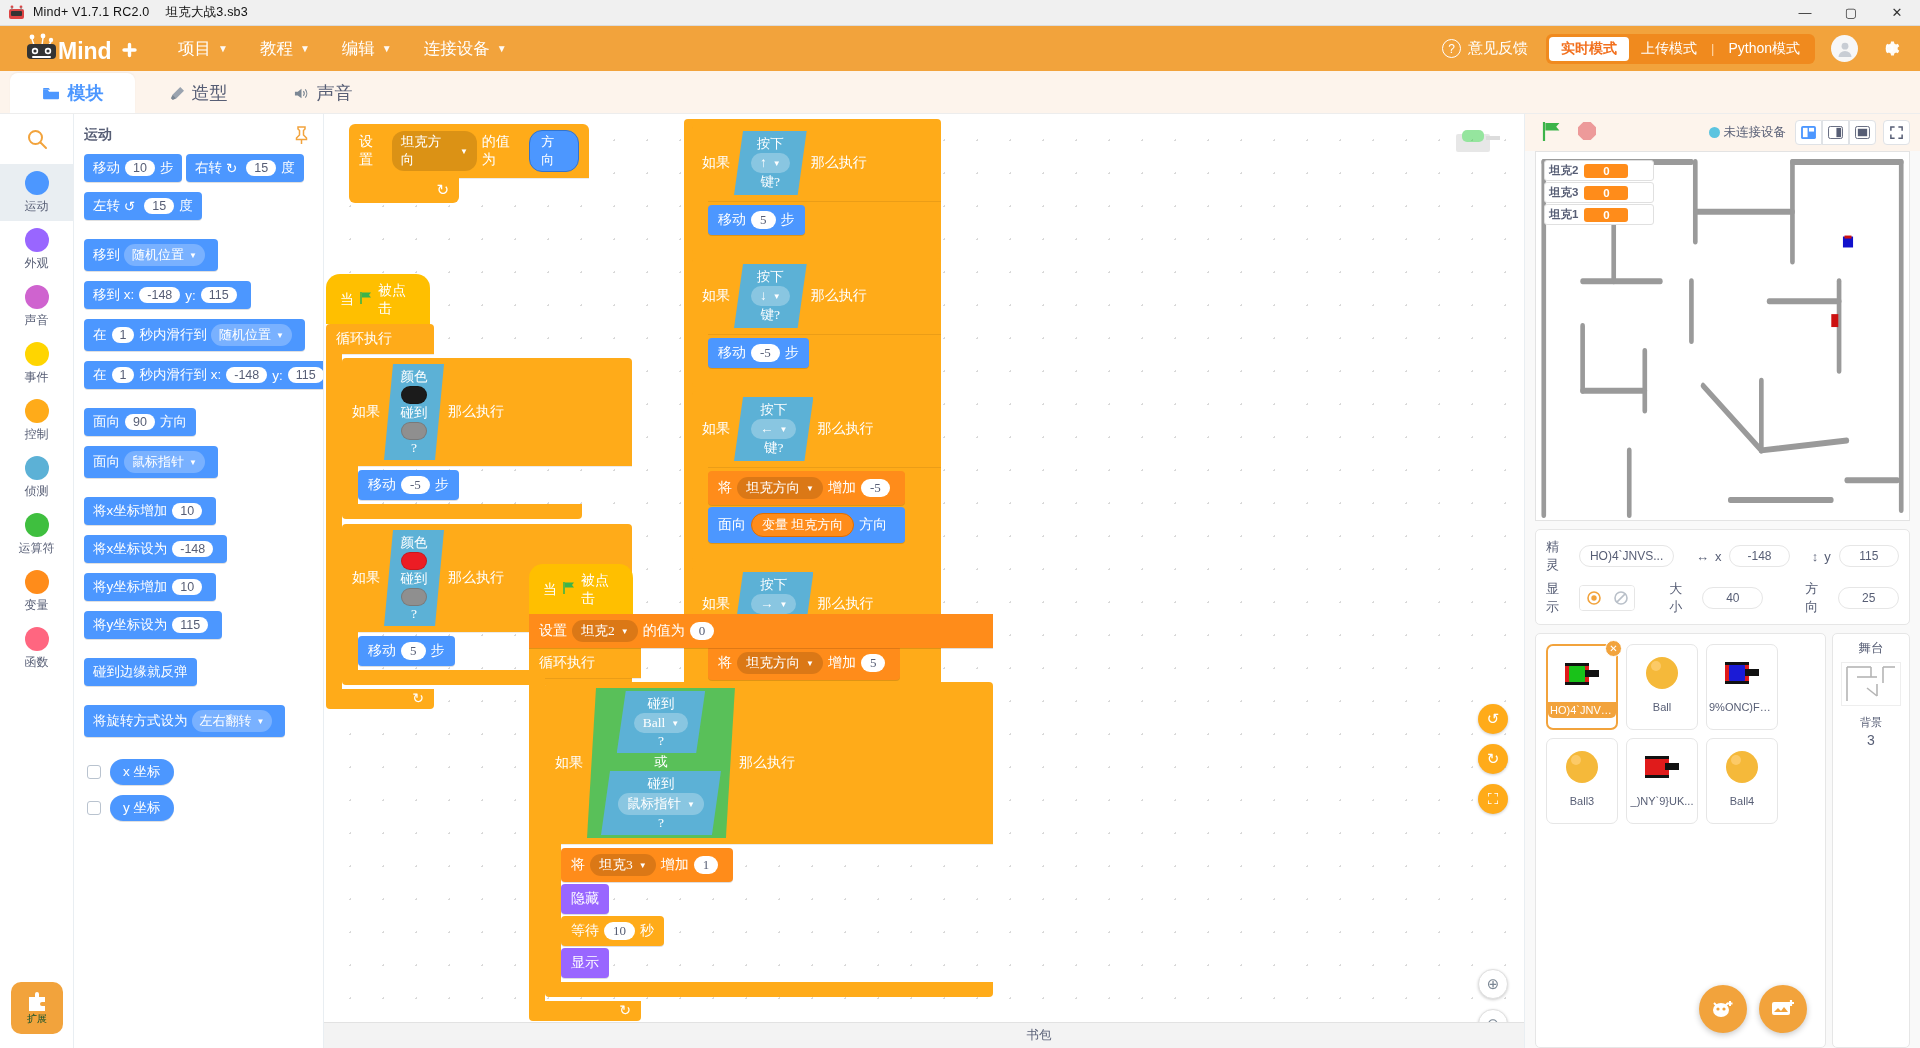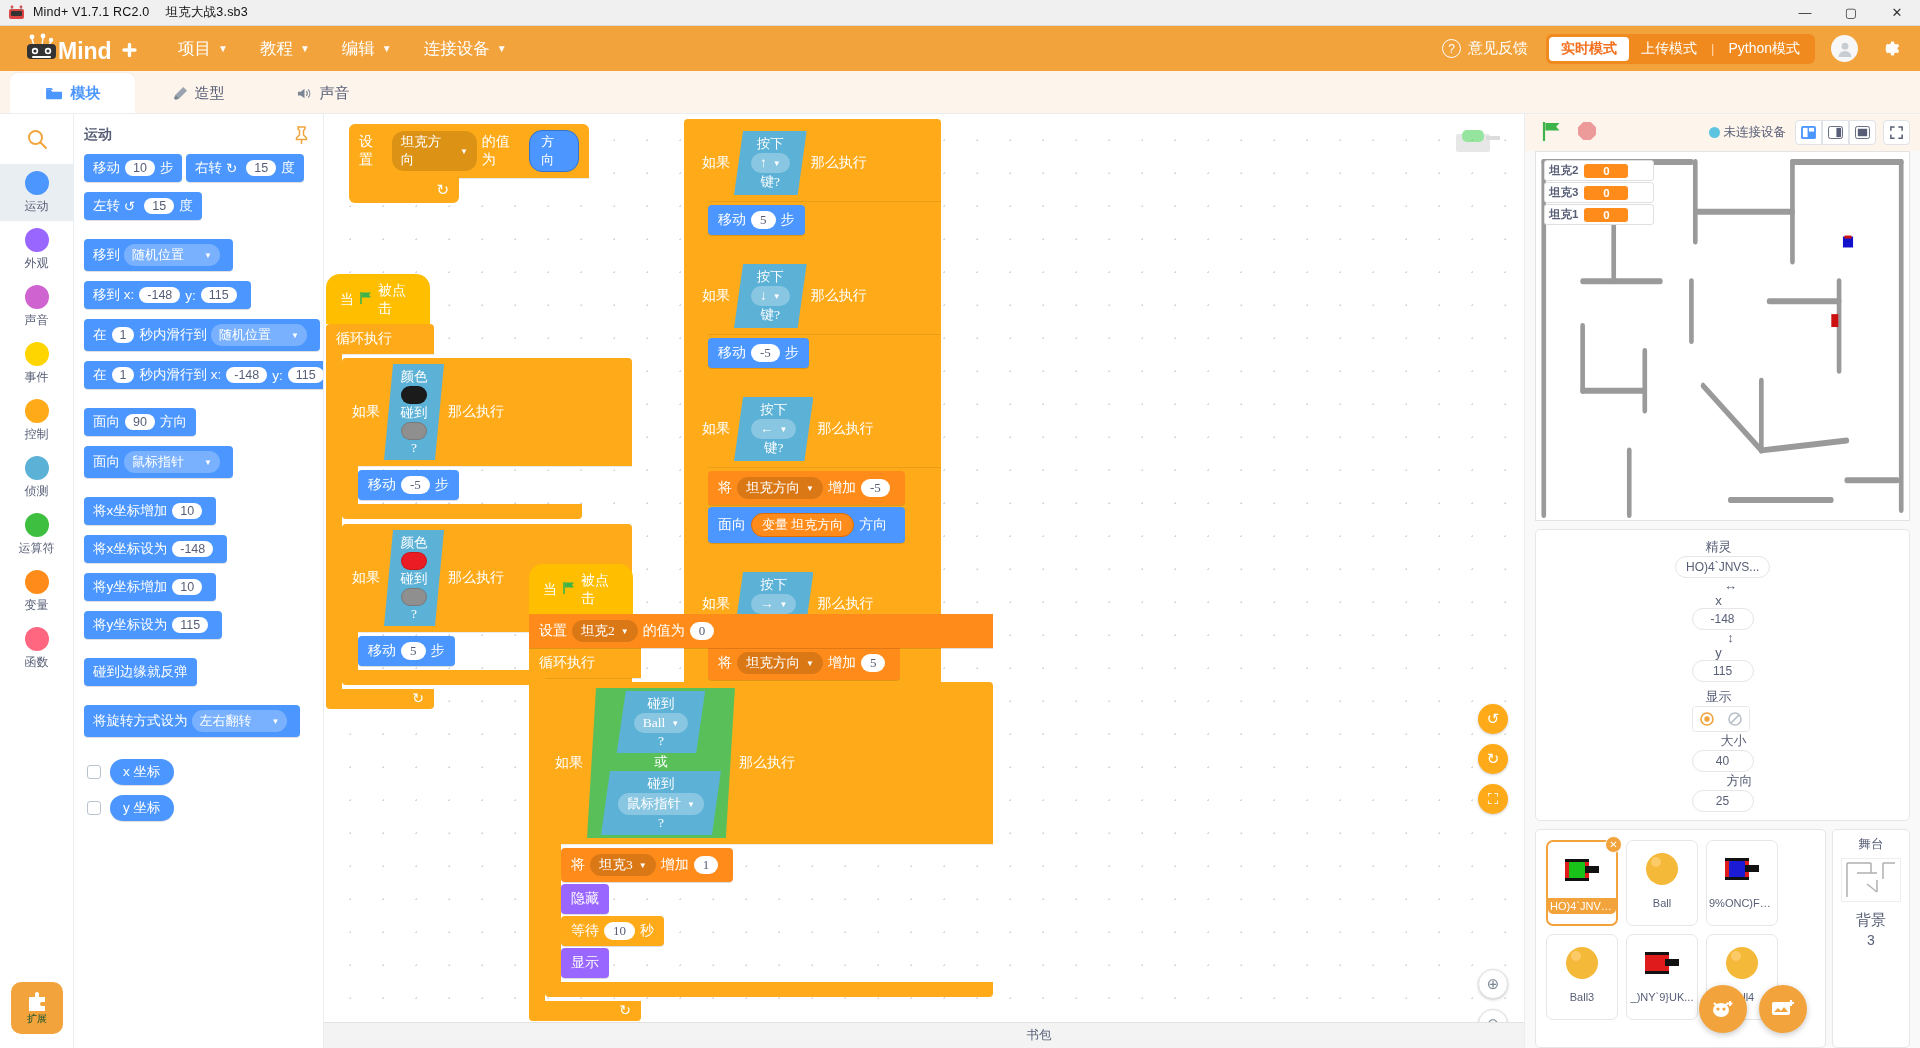--- a/index.html
+++ b/index.html
@@ -29,21 +29,21 @@
   .feedback .qmark{width:19px;height:19px;border:1.6px solid #fff;border-radius:50%;display:inline-flex;align-items:center;justify-content:center;font-size:12px;margin-right:7px;}
   .modes{display:flex;align-items:center;background:#f08a1e;border-radius:6px;height:30px;padding:3px;margin-right:16px;}
   .mode{font-size:14px;color:#fff;padding:0 12px;height:24px;display:flex;align-items:center;border-radius:4px;cursor:pointer;white-space:nowrap;}
   .mode.active{background:#fff;color:#f2701e;font-weight:bold;}
   .mode-sep{color:#ffd9ab;padding:0 2px;}
   .avatar-btn{width:27px;height:27px;border-radius:50%;background:#f7f7f7;display:flex;align-items:center;justify-content:center;margin-right:16px;cursor:pointer;}
   .gear-btn{width:30px;height:30px;display:flex;align-items:center;justify-content:center;cursor:pointer;margin-right:4px;}
 
   
   .tabrow{height:43px;background:#fdf4ec;display:flex;align-items:flex-end;border-bottom:1px solid #ededed;position:relative;}
-  .tab{height:40px;min-width:125px;display:flex;align-items:center;justify-content:center;font-size:15px;color:#575e75;
+  .tab{height:40px;min-width:125px;display:flex;align-items:center;justify-content:center;font-size:18px;color:#575e75;
        border-radius:8px 8px 0 0;cursor:pointer;padding:0 16px;}
   .tab.active{background:#fff;color:#4c97ff;font-weight:600;box-shadow:0 -1px 2px rgba(0,0,0,.04);}
   .tab .ti{margin-right:7px;display:flex;align-items:center;}
   .tab:first-child{margin-left:10px;}
 
   
   .main{display:flex;height:calc(1048px - 26px - 45px - 43px);}
   
   .cats{width:74px;background:#fff;border-right:1px solid #e9eef2;display:flex;flex-direction:column;align-items:center;position:relative;}
   .cat-search{height:50px;display:flex;align-items:center;justify-content:center;width:100%;}
@@ -54,21 +54,21 @@
   .ext-btn{position:absolute;bottom:14px;left:11px;width:52px;height:52px;border-radius:10px;background:#f2a33c;display:flex;align-items:center;justify-content:center;color:#14532d;flex-direction:column;cursor:pointer;font-family:Liberation Serif, serif;}
   .ext-btn .et{font-size:10px;margin-top:1px;}
 
   
   .palette{width:250px;background:#fff;border-right:1px solid #e9eef2;position:relative;overflow:hidden;padding:12px 0 0 10px;}
   .pal-head{font-size:14px;color:#575e75;font-weight:bold;margin-bottom:10px;display:flex;align-items:center;}
   .pin{position:absolute;right:14px;top:12px;color:#f2a33c;font-size:17px;cursor:pointer;}
   .blk{display:inline-flex;align-items:center;background:#4c97ff;color:#fff;border-radius:4px;padding:5px 9px;margin-bottom:10px;
        font-size:13.5px;box-shadow:0 1px 0 rgba(0,0,0,.12);white-space:nowrap;cursor:grab;}
   .blk .oval{background:#fff;color:#575e75;border-radius:11px;padding:1px 8px;margin:0 5px;font-size:12.5px;min-width:16px;text-align:center;display:inline-block;}
-  .blk .drop{background:rgba(255,255,255,.25);border-radius:11px;padding:2px 8px;margin:0 4px;font-size:13px;display:inline-flex;align-items:center;gap:15px;}
+  .blk .drop{background:rgba(255,255,255,.25);border-radius:11px;padding:2px 8px;margin:0 4px;font-size:13px;display:inline-flex;align-items:center;}
   .blk .drop .dc{margin-left:5px;font-size:8px;}
   .palrow{display:flex;align-items:center;margin-bottom:10px;}
   .cbx{width:14px;height:14px;border:1.5px solid #b9c3cf;border-radius:3px;background:#fff;margin-right:9px;margin-left:3px;cursor:pointer;}
   .spacer{height:9px;}
 
   
   .canvas{flex:1;position:relative;background:#fff;overflow:hidden;
     background-image:radial-gradient(#d9d9d9 1px, transparent 1px);
     background-size:33px 33px; background-position: 10px 10px;}
   
@@ -108,21 +108,21 @@
   .vbtn.first{border-radius:4px 0 0 4px;}
   .vbtn.last{border-radius:0 4px 4px 0;}
   .vbtn.sep{border-radius:4px;margin-left:7px;}
   .stage{margin:0 10px;height:370px;background:#fff;border:1px solid #e3e3e3;position:relative;overflow:hidden;}
   .varmon{position:absolute;left:8px;top:8px;width:110px;}
   .vm{display:flex;align-items:center;background:#fff;border:1px solid #e0e0e0;border-radius:3px;padding:2px 4px;margin-bottom:1px;}
   .vm .vn{font-size:11.5px;color:#575e75;font-weight:bold;margin-right:6px;}
   .vm .vv{background:#ff8c1a;color:#fff;border-radius:3px;padding:1px 0;font-size:11.5px;min-width:44px;text-align:center;font-weight:bold;}
 
   .spritebar{margin:8px 10px 0;background:#fff;border:1px solid #e6e6e6;border-radius:5px;padding:8px 10px;display:flex;flex-wrap:wrap;align-items:center;}
-  .sbrow{display:flex;align-items:center;width:100%;margin-bottom:6px;flex-direction:column;}
+  .sbrow{display:flex;align-items:center;width:100%;margin-bottom:6px;}
   .sbrow:last-child{margin-bottom:0;}
   .sblabel{font-size:13px;color:#575e75;margin-right:8px;}
   .sbfield{border:1px solid #e6e6e6;border-radius:13px;padding:3px 10px;font-size:12px;color:#575e75;text-align:center;}
   .sbnum{width:62px;}
   .sbname{width:95px;}
   .ico-ax{margin:0 6px 0 22px;color:#575e75;font-weight:bold;}
   .showtoggle{display:flex;border:1px solid #e6e6e6;border-radius:4px;overflow:hidden;margin-right:4px;}
   .showtoggle div{width:28px;height:24px;display:flex;align-items:center;justify-content:center;cursor:pointer;background:#fff;}
   .showtoggle div.on{background:#fff;}
 
@@ -130,21 +130,21 @@
   .spritelist{flex:1;margin-left:10px;background:#fff;border:1px solid #e6e6e6;border-radius:5px;padding:10px;display:flex;flex-wrap:wrap;align-content:flex-start;position:relative;}
   .sprite{width:72px;height:86px;border:1px solid #e6e6e6;border-radius:7px;margin:0 8px 8px 0;display:flex;flex-direction:column;align-items:center;justify-content:flex-start;position:relative;cursor:pointer;background:#fff;}
   .sprite.sel{border:2px solid #f2a33c;background:#fff;}
   .sprite .thumb{height:56px;display:flex;align-items:center;justify-content:center;}
   .sprite .nm{font-size:11px;color:#575e75;width:100%;text-align:center;overflow:hidden;white-space:nowrap;text-overflow:ellipsis;padding:0 2px;}
   .sprite.sel .nm{background:#f2a33c;color:#fff;border-radius:0 0 5px 5px;padding:2px;}
   .sprite .del{position:absolute;right:-6px;top:-6px;width:17px;height:17px;border-radius:50%;background:#f2a33c;color:#fff;font-size:10px;display:flex;align-items:center;justify-content:center;border:1.5px solid #fff;}
   .stagecol{width:78px;background:#fff;border-left:1px solid #e6e6e6;margin-right:10px;border:1px solid #e6e6e6;border-radius:5px;margin-left:6px;display:flex;flex-direction:column;align-items:center;padding-top:6px;}
   .stagecol .sct{font-size:12.5px;color:#575e75;margin-bottom:5px;}
   .stagecol .sthumb{width:60px;height:44px;border:1px solid #eee;background:#fff;display:flex;align-items:center;justify-content:center;}
-  .stagecol .bgl{font-size:15px;color:#575e75;margin-top:9px;}
+  .stagecol .bgl{font-size:11px;color:#575e75;margin-top:9px;}
   .stagecol .bgn{font-size:14px;color:#575e75;margin-top:2px;}
 
   .fabs{position:absolute;right:18px;bottom:14px;display:flex;}
   .fab{width:48px;height:48px;border-radius:50%;background:#f2a33c;display:flex;align-items:center;justify-content:center;margin-left:12px;box-shadow:0 2px 6px rgba(0,0,0,.22);cursor:pointer;}
 
   
   .cvctl{position:absolute;right:16px;display:flex;flex-direction:column;}
   .cvbtn{width:30px;height:30px;border-radius:50%;background:#ffab19;display:flex;align-items:center;justify-content:center;color:#fff;margin-bottom:10px;cursor:pointer;box-shadow:0 1px 3px rgba(0,0,0,.2);font-size:15px;}
   .cvbtn.pale{background:#fff;border:1px solid #e0e0e0;color:#7b8794;}
 

